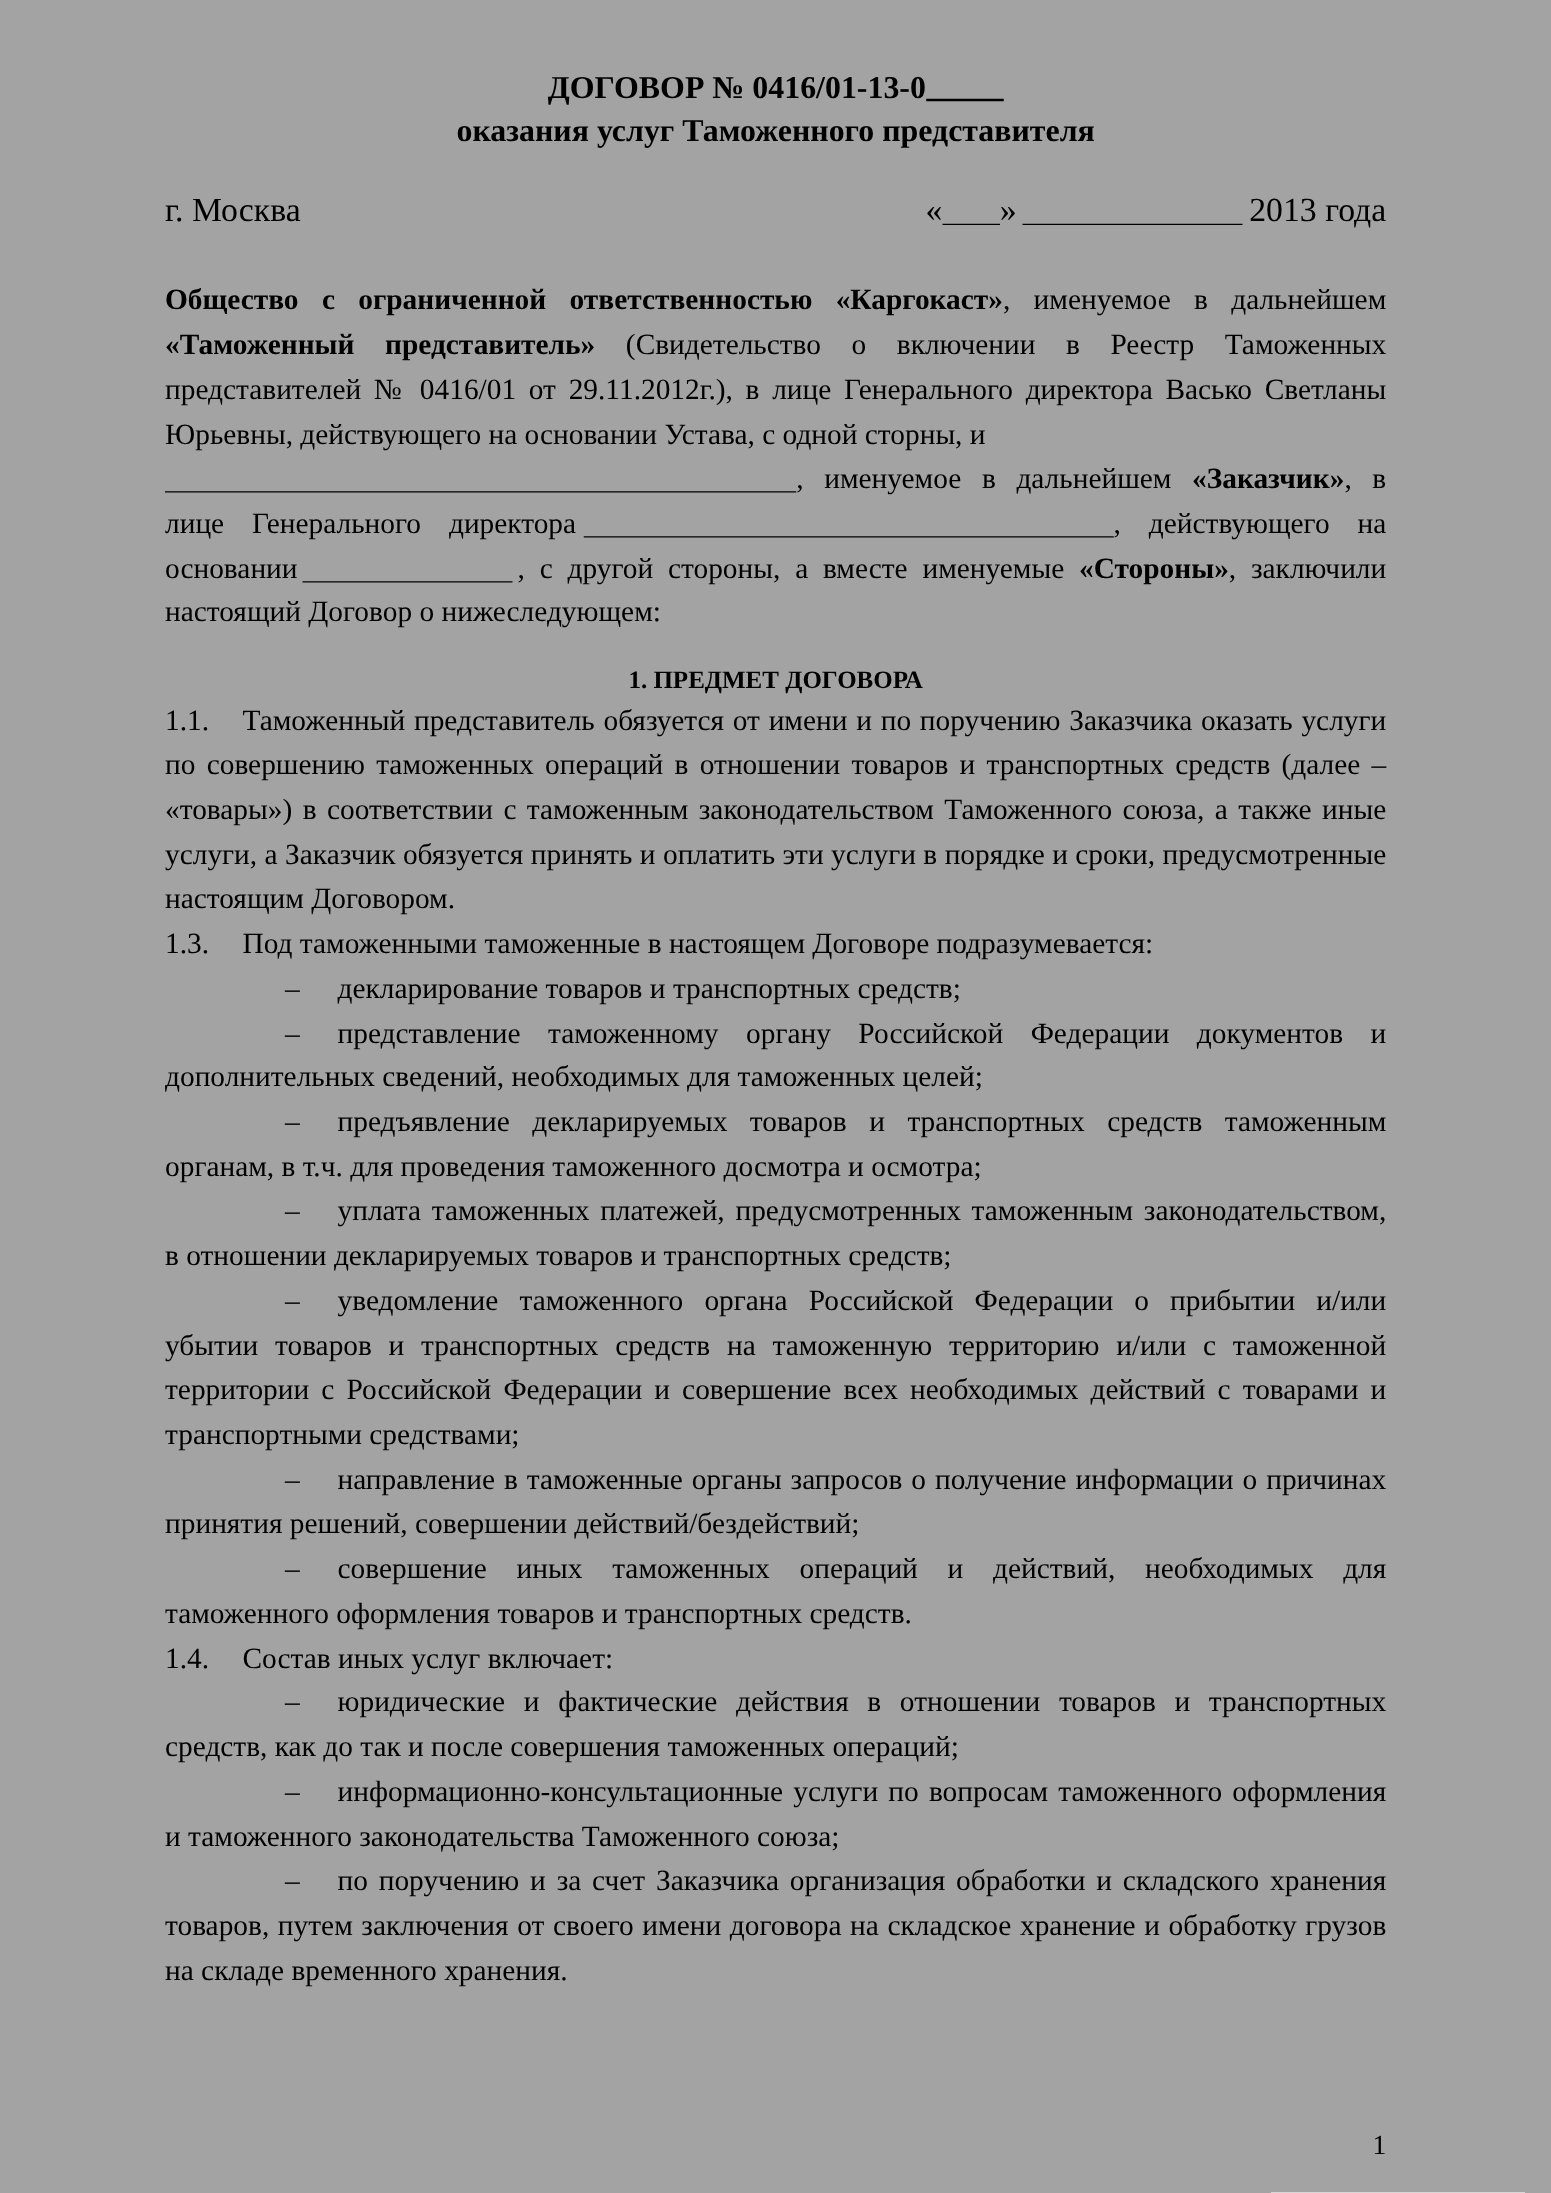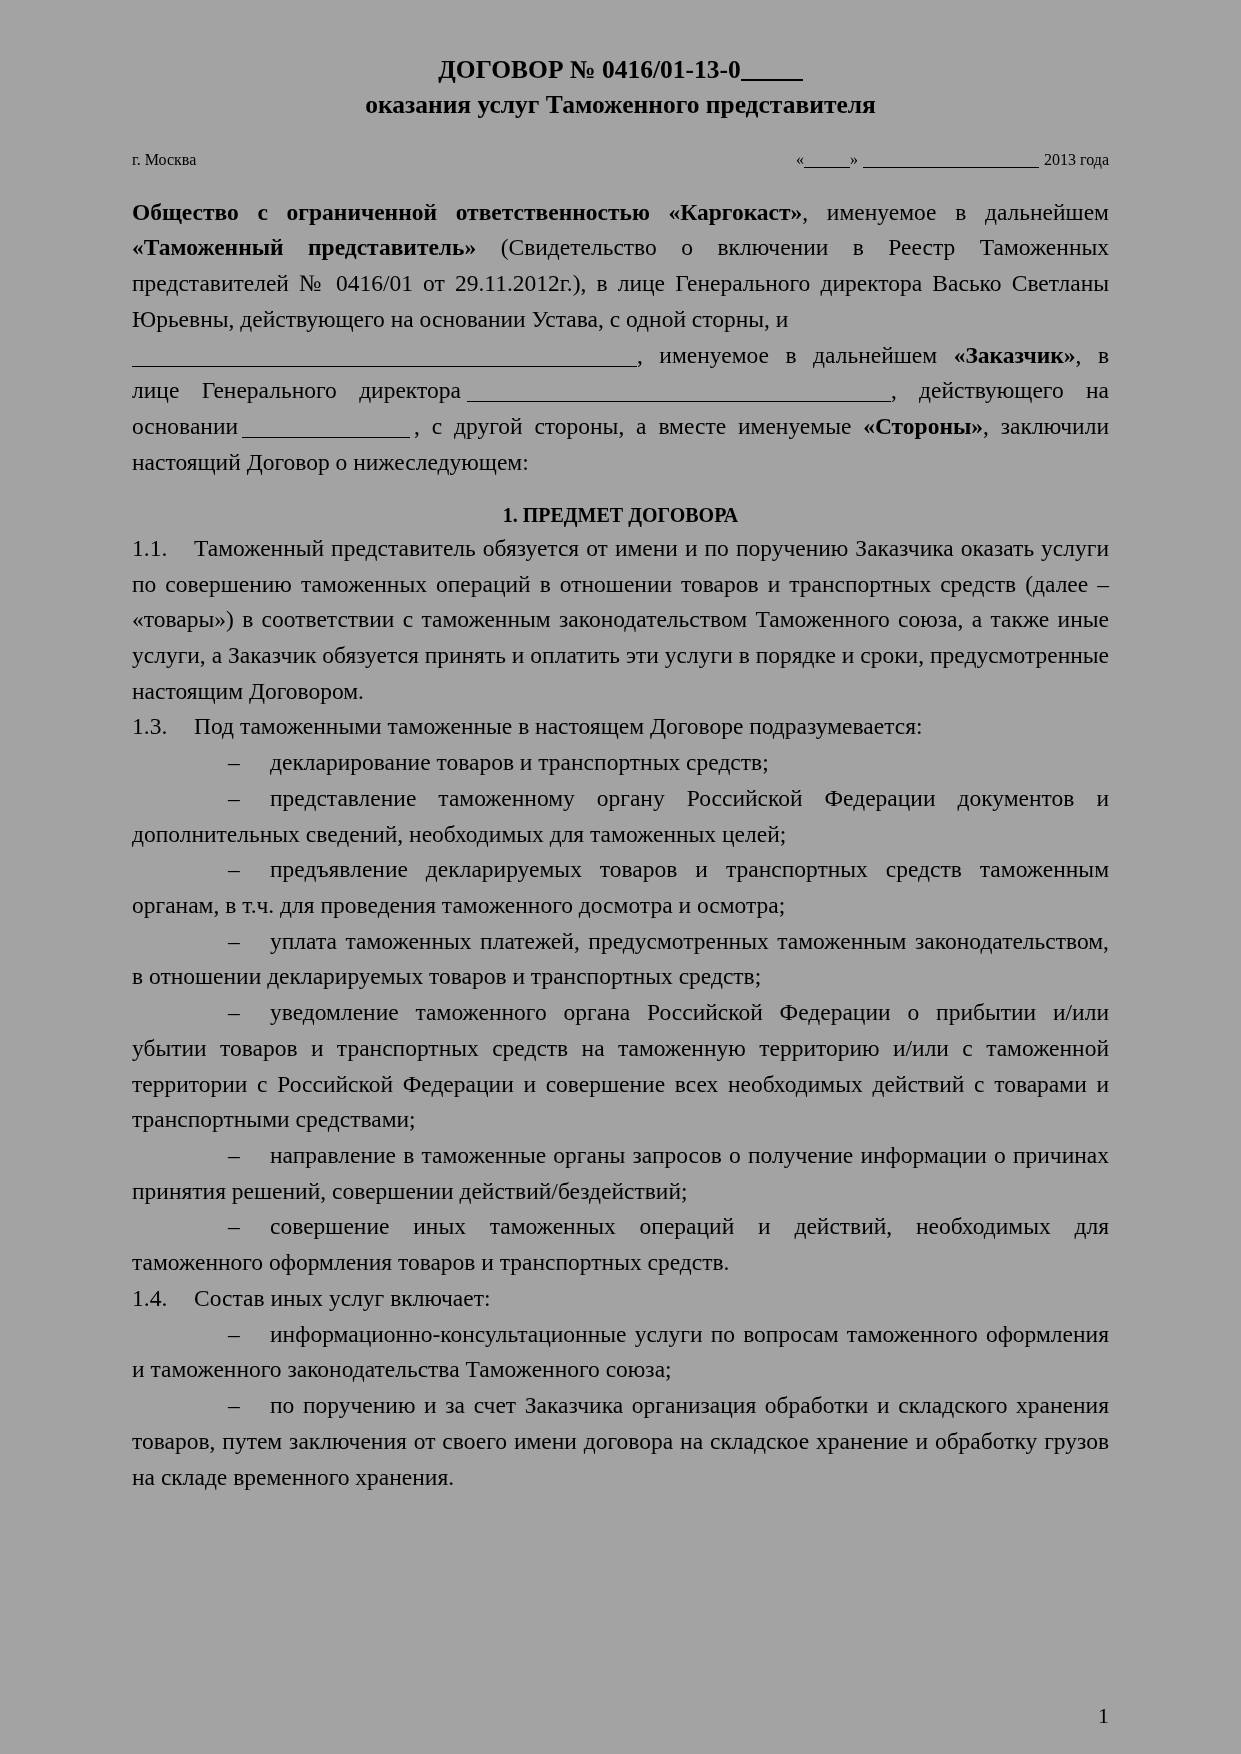--- a/index.html
+++ b/index.html
@@ -36,21 +36,21 @@
     display: inline-block;
     width: 62px;
     border-bottom: 2px solid #000;
     vertical-align: -3px;
   }
 
   .meta-row {
     display: flex;
     align-items: flex-end;
     margin-top: 26px;
-    font-size: 16px;
+    font-size: 27px;
   }
   .meta-city { white-space: nowrap; }
   .meta-spacer { flex: 1 1 auto; }
   .meta-date { white-space: nowrap; }
   .blank-xs {
     display: inline-block;
     width: 46px;
     border-bottom: 1.6px solid #000;
     vertical-align: -3px;
   }
@@ -60,21 +60,21 @@
     border-bottom: 1.6px solid #000;
     vertical-align: -3px;
     margin: 0 5px;
   }
 
   .para {
     margin: 0;
     text-align: justify;
     text-justify: inter-word;
   }
-  .para.intro { margin-top: 22px; }
+  .para.intro { margin-top: 34px; }
   .para b { font-weight: bold; }
 
   .blank-inline-lg {
     display: inline-block;
     width: 505px;
     border-bottom: 1.8px solid #000;
     vertical-align: -4px;
   }
   .blank-inline-mid {
     display: inline-block;
@@ -155,18 +155,19 @@
   <p class="bullet"><span class="dash">–</span><span>декларирование товаров и транспортных средств;</span></p>
   <p class="bullet"><span class="dash">–</span><span>представление таможенному органу Российской Федерации документов и дополнительных сведений, необходимых для таможенных целей;</span></p>
   <p class="bullet"><span class="dash">–</span><span>предъявление декларируемых товаров и транспортных средств таможенным органам, в т.ч. для проведения таможенного досмотра и осмотра;</span></p>
   <p class="bullet"><span class="dash">–</span><span>уплата таможенных платежей, предусмотренных таможенным законодательством, в отношении декларируемых товаров и транспортных средств;</span></p>
   <p class="bullet"><span class="dash">–</span><span>уведомление таможенного органа Российской Федерации о прибытии и/или убытии товаров и транспортных средств на таможенную территорию и/или с таможенной территории с Российской Федерации и совершение всех необходимых действий с товарами и транспортными средствами;</span></p>
   <p class="bullet"><span class="dash">–</span><span>направление  в таможенные органы запросов о получение информации о причинах принятия  решений, совершении действий/бездействий;</span></p>
   <p class="bullet"><span class="dash">–</span><span>совершение иных таможенных операций и действий, необходимых для таможенного оформления товаров и транспортных средств.</span></p>
 
   <p class="clause"><span class="num">1.4.</span><span>Состав иных услуг включает:</span></p>
 
+  <p class="bullet"><span class="dash">–</span><span>юридические и фактические действия в отношении товаров и транспортных средств, как до так и после совершения таможенных операций;</span></p>
   <p class="bullet"><span class="dash">–</span><span>информационно-консультационные услуги по вопросам таможенного оформления и таможенного законодательства Таможенного союза;</span></p>
   <p class="bullet"><span class="dash">–</span><span>по поручению и за счет Заказчика организация обработки и складского хранения товаров, путем заключения от своего имени договора на складское хранение и обработку грузов на складе временного хранения.</span></p>
 
   <div class="page-number">1</div>
 
 </div>
 
 </body></html>

